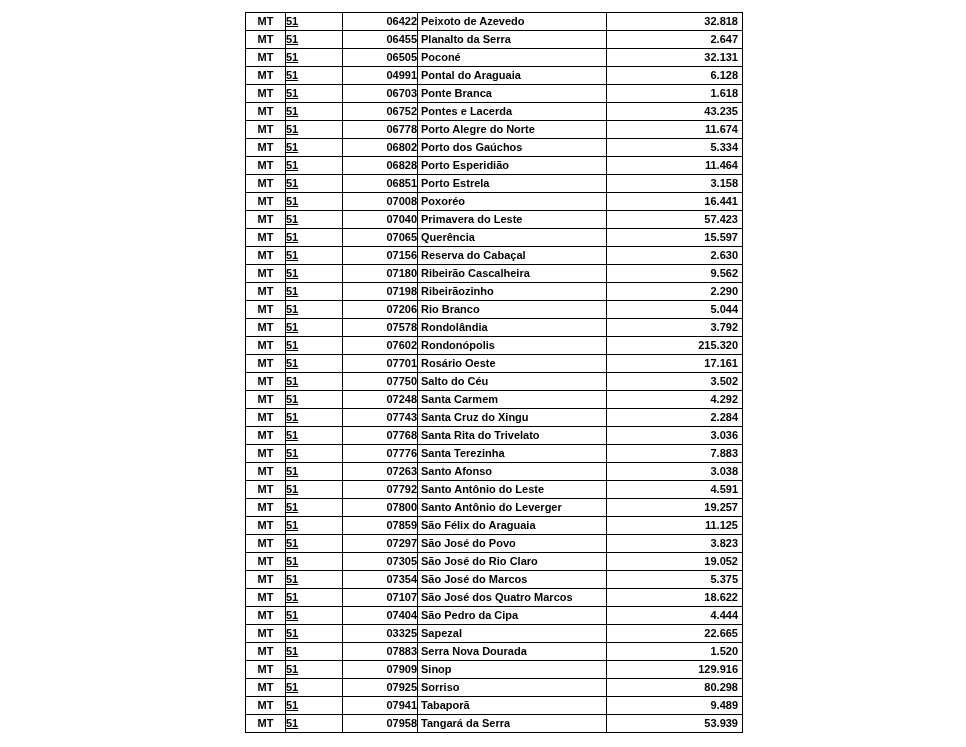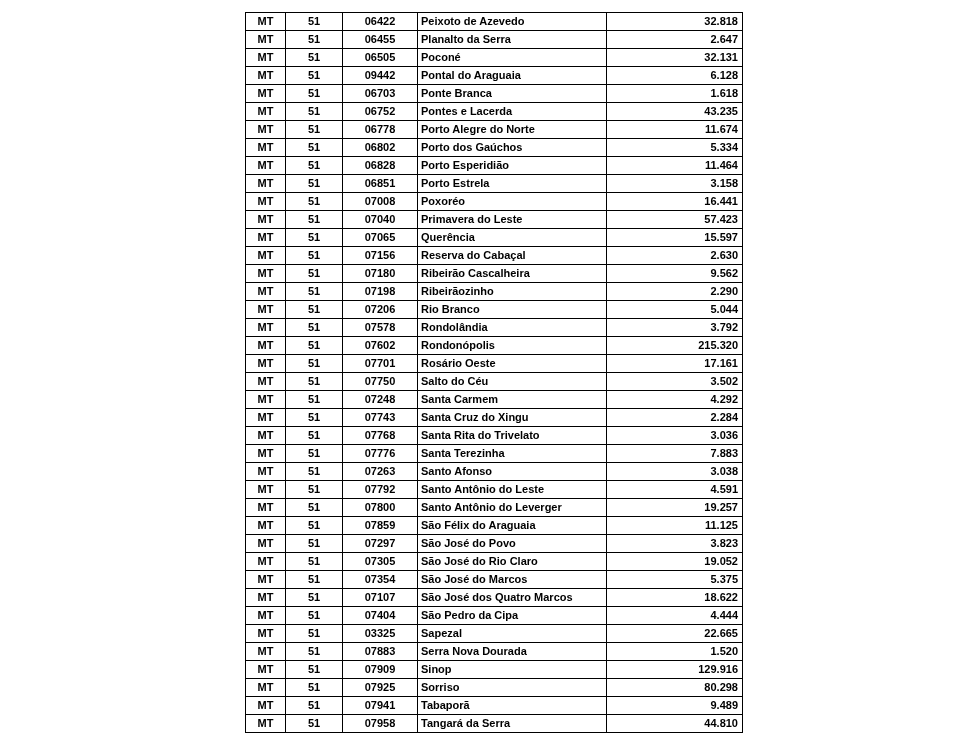--- a/index.html
+++ b/index.html
@@ -29,22 +29,22 @@
     border: 1px solid #000000;
     font-weight: bold;
     font-size: 11px;
     line-height: 17px;
     color: #000000;
     padding: 0;
     overflow: hidden;
     white-space: nowrap;
   }
   td.col0 { width: 39px;  text-align: center; }
-  td.col1 { width: 56px;  text-align: center; }
-  td.col2 { width: 74px;  text-align: center; }
+  td.col1 { width: 56px;  text-align: left; text-decoration: underline; }
+  td.col2 { width: 74px;  text-align: right; }
   td.col3 { width: 185px; text-align: left;  padding-left: 3px; }
   td.col4 { width: 131px; text-align: right; padding-right: 4px; margin-left: 38px; }
 </style>
 </head>
 <body>
 
 <div class="table-wrap">
   <table>
     <tbody>
         <tr>
@@ -64,21 +64,21 @@
         <tr>
           <td class="col0">MT</td>
           <td class="col1">51</td>
           <td class="col2">06505</td>
           <td class="col3">Poconé</td>
           <td class="col4">32.131</td>
         </tr>
         <tr>
           <td class="col0">MT</td>
           <td class="col1">51</td>
-          <td class="col2">09442</td>
+          <td class="col2">04991</td>
           <td class="col3">Pontal do Araguaia</td>
           <td class="col4">6.128</td>
         </tr>
         <tr>
           <td class="col0">MT</td>
           <td class="col1">51</td>
           <td class="col2">06703</td>
           <td class="col3">Ponte Branca</td>
           <td class="col4">1.618</td>
         </tr>
@@ -318,17 +318,17 @@
           <td class="col1">51</td>
           <td class="col2">07941</td>
           <td class="col3">Tabaporã</td>
           <td class="col4">9.489</td>
         </tr>
         <tr>
           <td class="col0">MT</td>
           <td class="col1">51</td>
           <td class="col2">07958</td>
           <td class="col3">Tangará da Serra</td>
-          <td class="col4">44.810</td>
+          <td class="col4">53.939</td>
         </tr>
       </tbody>
   </table>
 </div>
 
 </body></html>

